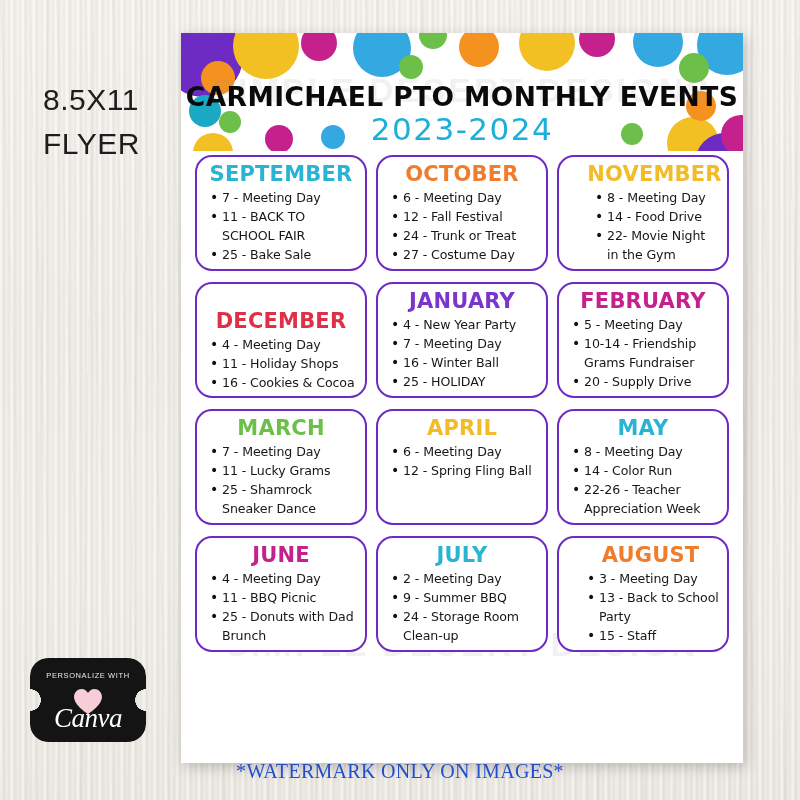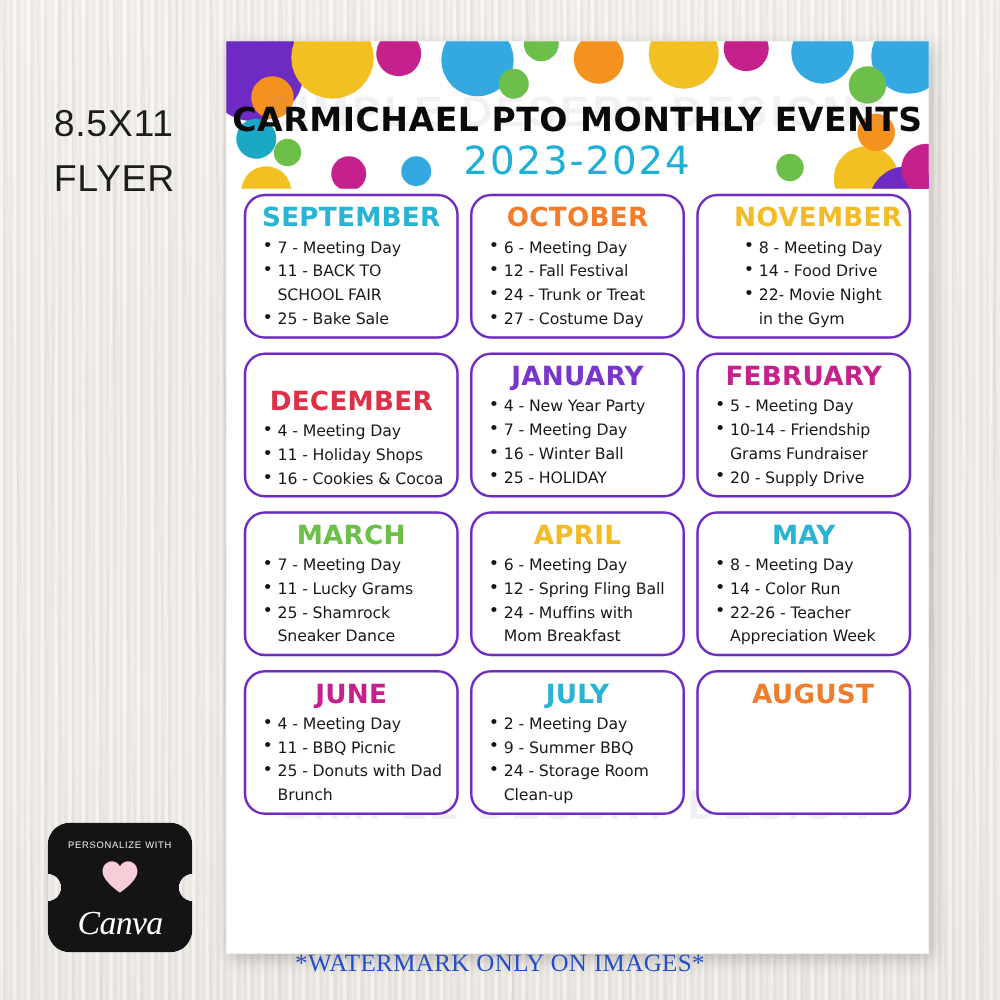--- a/index.html
+++ b/index.html
@@ -52,24 +52,24 @@
     line-height: 1.45;
     font-family: "Liberation Sans", sans-serif;
     font-weight: 400;
     padding-left: 7px;
   }
   .side-caption div { white-space: nowrap; }
 
   
   .canva-badge {
     position: absolute;
-    left: 38px;
+    left: 30px;
     top: 658px;
     width: 116px;
-    height: 104px;
+    height: 84px;
   }
   .canva-shape {
     position: absolute;
     inset: 0;
     background: #141414;
     border-radius: 18px;
     -webkit-mask:
       radial-gradient(circle 11px at 0px 50%, transparent 97%, #000 100%),
       radial-gradient(circle 11px at 100% 50%, transparent 97%, #000 100%);
     -webkit-mask-composite: source-in;
@@ -345,21 +345,20 @@
           <li>7 - Meeting Day</li>
           <li>11 - Lucky Grams</li>
           <li>25 - Shamrock Sneaker Dance</li>
         </ul>
       </div>
       <div class="card" style="border-color: rgb(109, 43, 196);">
         <div class="card-title" style="color: rgb(242, 187, 39);">APRIL</div>
         <ul class="card-list">
           <li>6 - Meeting Day</li>
           <li>12 - Spring Fling Ball</li>
-          <li>24 - Muffins with Mom Breakfast</li>
         </ul>
       </div>
       <div class="card" style="border-color: rgb(109, 43, 196);">
         <div class="card-title" style="color: rgb(41, 180, 212);">MAY</div>
         <ul class="card-list">
           <li>8 - Meeting Day</li>
           <li>14 - Color Run</li>
           <li>22-26 - Teacher Appreciation Week</li>
         </ul>
       </div>
@@ -374,15 +373,20 @@
       <div class="card" style="border-color: rgb(109, 43, 196);">
         <div class="card-title" style="color: rgb(41, 180, 212);">JULY</div>
         <ul class="card-list">
           <li>2 - Meeting Day</li>
           <li>9 - Summer BBQ</li>
           <li>24 - Storage Room Clean-up</li>
         </ul>
       </div>
       <div class="card" style="border-color: rgb(109, 43, 196); padding-left: 20px;">
         <div class="card-title" style="color: rgb(240, 124, 44);">AUGUST</div>
+        <ul class="card-list">
+          <li>3 - Meeting Day</li>
+          <li>13 - Back to School Party</li>
+          <li>15 - Staff Luncheon</li>
+        </ul>
       </div>
     </div>
 </div>
 
 </body></html>

